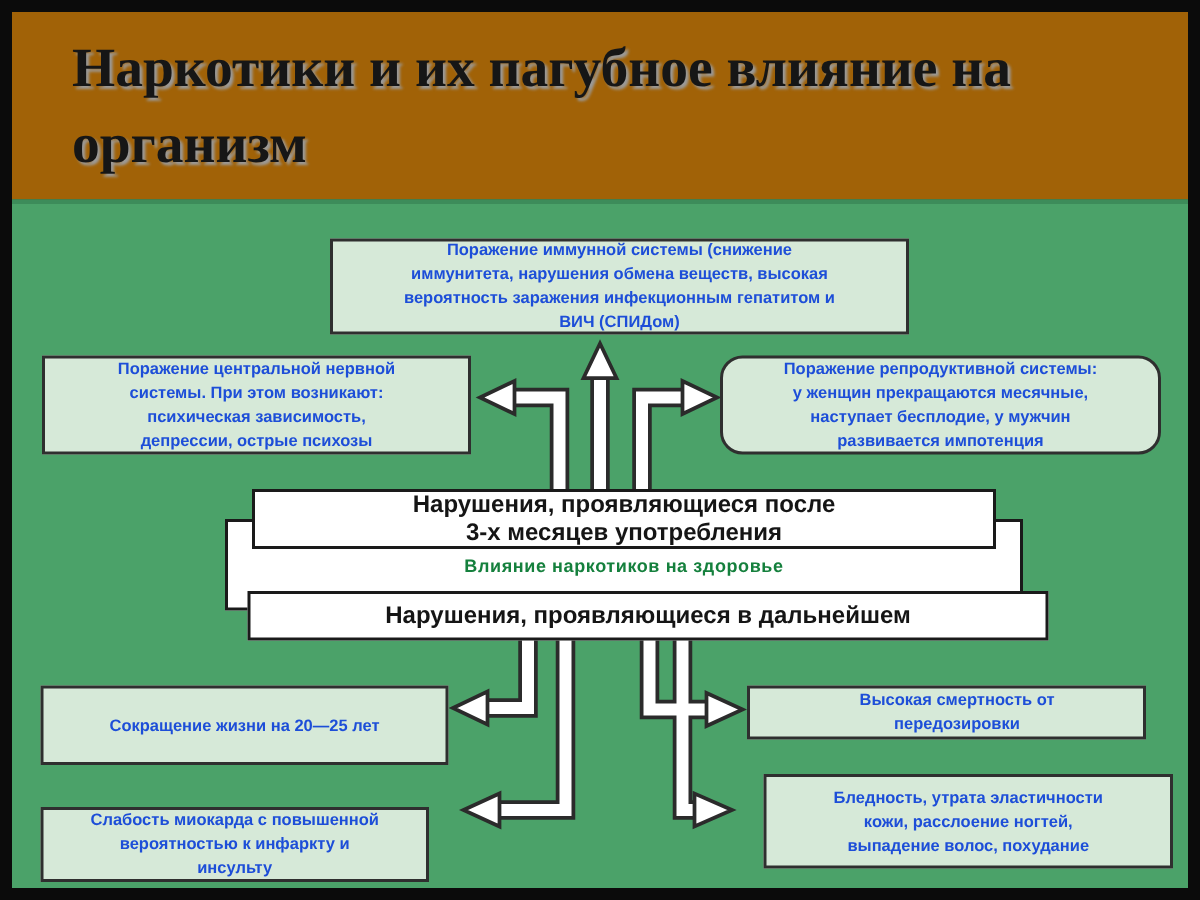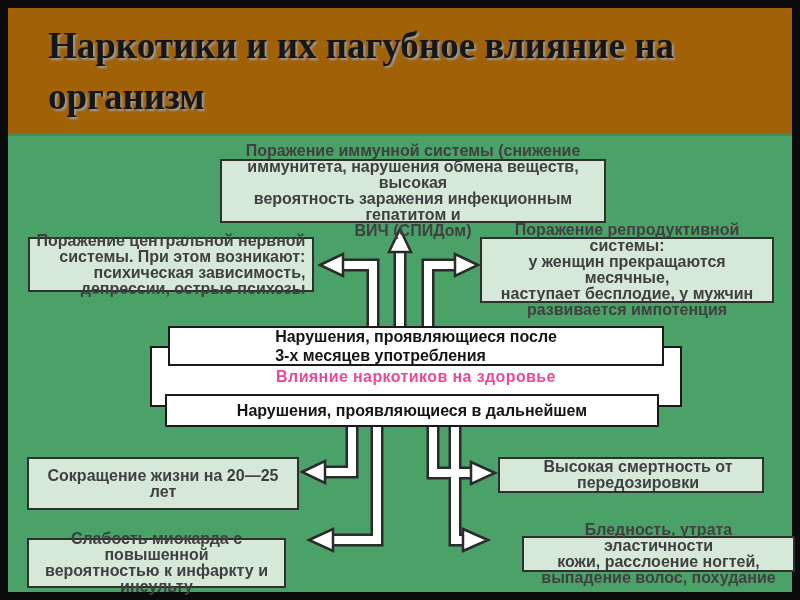--- a/index.html
+++ b/index.html
@@ -32,47 +32,47 @@
   
   #arrows { position:absolute; left:0; top:0; z-index:2; pointer-events:none; }
   .shaft-dark { fill:none; stroke:#2b2b2b; stroke-width:13; stroke-linejoin:miter; stroke-linecap:butt; }
   .shaft-white { fill:none; stroke:#ffffff; stroke-width:8; stroke-linejoin:miter; stroke-linecap:butt; }
   .head { fill:#ffffff; stroke:#2b2b2b; stroke-width:2.5; stroke-linejoin:miter; }
 
   
   .gbox {
     position:absolute; z-index:3; box-sizing:border-box;
     background:#d6e9d8; border:2px solid #2f2f2f;
-    color:#404040; font-weight:bold; font-size:16px; line-height:16px;
+    color:#1d4ed8; font-weight:bold; font-size:11px; line-height:16px;
     text-align:center; white-space:pre-line;
     display:flex; align-items:center; justify-content:center;
     padding:2px 4px;
   }
 
   
   .wbox {
     position:absolute; box-sizing:border-box;
     background:#ffffff; border:2px solid #1a1a1a;
-    color:#151515; font-weight:bold; white-space:pre-line;
+    color:#151515; font-weight:bold; text-align:center; white-space:pre-line;
     display:flex; align-items:center; justify-content:center;
   }
   #band { left:150px; top:346px; width:532px; height:61px; z-index:4;
-          font-size:16px; letter-spacing:0.4px; color:#ec4899; }
+          font-size:12px; letter-spacing:0.4px; color:#15803d; }
   #box-after3 { left:168px; top:326px; width:496px; height:40px; z-index:5;
                 font-size:16px; line-height:19px; }
-  #box-later  { left:165px; top:394px; width:494px; height:33px; z-index:5;
+  #box-later  { left:165px; top:394px; width:534px; height:33px; z-index:5;
                 font-size:16px; }
 
   #box-immune { left:220px; top:159px; width:386px; height:64px; }
-  #box-cns    { left:28px;  top:237px; width:286px; height:55px;text-align:right; }
-  #box-repro  { left:480px; top:237px; width:294px; height:66px; }
+  #box-cns    { left:28px;  top:237px; width:286px; height:66px; }
+  #box-repro  { left:480px; top:237px; width:294px; height:66px;border-radius:15px; }
   #box-life   { left:27px;  top:457px; width:272px; height:53px; }
   #box-heart  { left:27px;  top:538px; width:259px; height:50px;text-align:center; }
   #box-overdose   { left:498px; top:457px; width:266px; height:36px;padding-left:18px; }
-  #box-appearance { left:522px; top:516px; width:273px; height:36px;margin-top:20px; }
+  #box-appearance { left:509px; top:516px; width:273px; height:63px; }
 </style>
 </head>
 <body>
 
 <div id="slide">
 
   <div class="header">
     <div class="title">Наркотики и их пагубное влияние на организм</div>
   </div>
 

